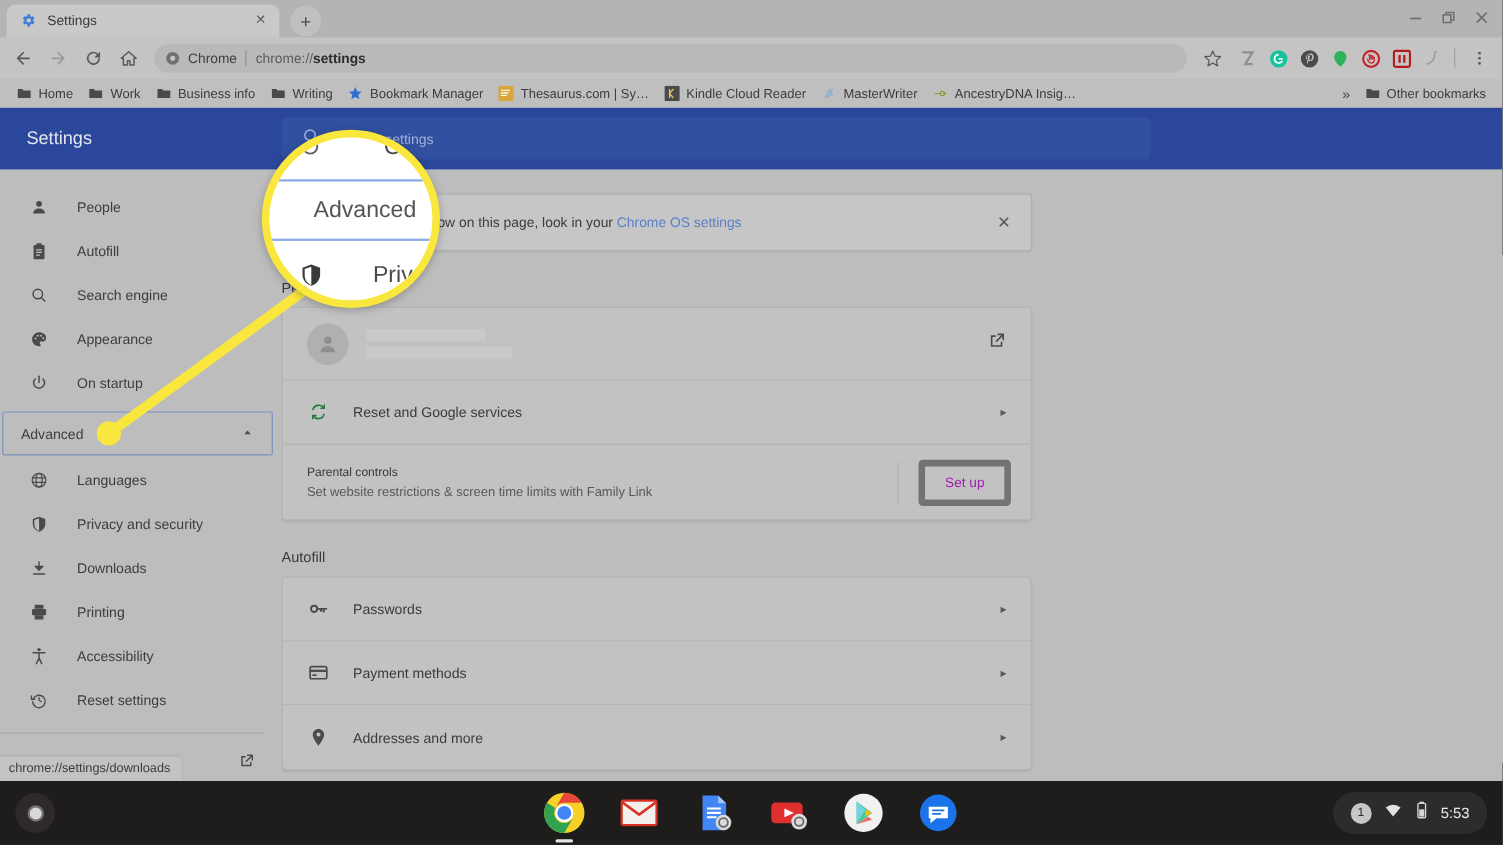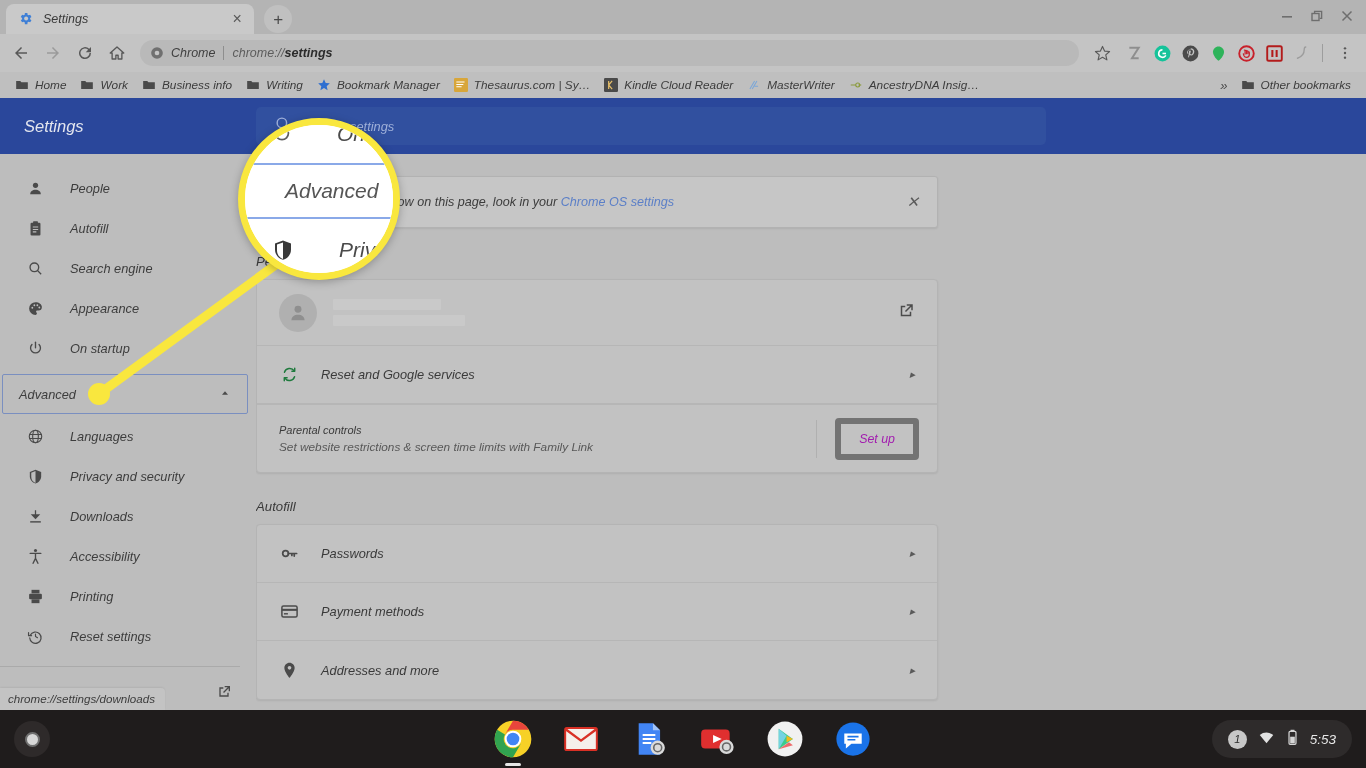--- a/index.html
+++ b/index.html
@@ -2,21 +2,21 @@
 <html><head>
 <meta charset="utf-8">
 <style>
   * { box-sizing: border-box; margin: 0; padding: 0; }
   html, body {
     width: 1366px; height: 768px;
     overflow: hidden;
     font-family: "Liberation Sans", sans-serif;
     background: #2b2b2b;
   }
-  #root { position: relative; width: 1366px; height: 768px; font-style: italic; }
+  #root { position: relative; width: 1366px; height: 768px; }
 
   
   .browser {
     position: absolute; left: 0; top: 0; width: 1366px; height: 710px;
     background: #bdbdbd;
     overflow: hidden;
   }
 
   
   .tabstrip {
@@ -291,21 +291,21 @@
     background: #ffffff;
     overflow: hidden;
     box-shadow: 0 2px 8px rgba(0,0,0,.25);
   }
   .mag-inner {
     position: absolute; left: 0; top: 0; width: 100%; height: 100%;
     background: #ffffff;
   }
   .mag-top {
     position: absolute; top: -14px; left: 0; width: 100%; height: 46px;
-    display: flex; align-items: center; padding-left: 26px; gap: 44px;
+    display: flex; align-items: center; padding-left: 26px; gap: 56px;
   }
   .mag-top .mi { width: 22px; height: 22px; color: #5f5f5f; display:flex;align-items:center;justify-content:center; }
   .mag-top .ml { font-size: 21px; color: #4a4a4a; }
   .mag-mid {
     position: absolute; top: 38px; left: 0; width: 100%; height: 56px;
     border-top: 2px solid #8aa9e8; border-bottom: 2px solid #8aa9e8;
     display: flex; align-items: center; padding-left: 40px;
   }
   .mag-mid .ml { font-size: 21px; color: #555; }
   .mag-bot {
@@ -651,35 +651,35 @@
                 <svg width="17" height="17" viewBox="0 0 24 24">
                     <path d="M12 3v9.2M12 14.6l-4.6-4.8h9.2z" stroke="currentColor" stroke-width="1.8" fill="currentColor"></path>
                     <path d="M4.5 19.6h15" stroke="currentColor" stroke-width="2"></path>
                   </svg>
               </span>
               <span>Downloads</span>
             </div>
             <div class="nav-item" style="padding-left:0">
               <span class="nav-ico">
                 <svg width="17" height="17" viewBox="0 0 24 24">
-                    <circle cx="12" cy="3.6" r="2.2" fill="currentColor"></circle>
-                    <path d="M4.5 7.6h15M12 7.6v7m0 0l-3.4 7m3.4-7l3.4 7" stroke="currentColor" stroke-width="1.9" stroke-linecap="round"></path>
-                  </svg>
-              </span>
-              <span>Accessibility</span>
-            </div>
-            <div class="nav-item" style="padding-left:0">
-              <span class="nav-ico">
-                <svg width="17" height="17" viewBox="0 0 24 24">
                     <rect x="6.4" y="2.6" width="11.2" height="5" fill="currentColor"></rect>
                     <rect x="3" y="8" width="18" height="8" rx="1.6" fill="currentColor"></rect>
                     <rect x="6.4" y="16" width="11.2" height="5.4" fill="currentColor"></rect>
                   </svg>
               </span>
               <span>Printing</span>
+            </div>
+            <div class="nav-item" style="padding-left:0">
+              <span class="nav-ico">
+                <svg width="17" height="17" viewBox="0 0 24 24">
+                    <circle cx="12" cy="3.6" r="2.2" fill="currentColor"></circle>
+                    <path d="M4.5 7.6h15M12 7.6v7m0 0l-3.4 7m3.4-7l3.4 7" stroke="currentColor" stroke-width="1.9" stroke-linecap="round"></path>
+                  </svg>
+              </span>
+              <span>Accessibility</span>
             </div>
             <div class="nav-item" style="padding-left:0">
               <span class="nav-ico">
                 <svg width="17" height="17" viewBox="0 0 24 24">
                     <path d="M4.6 10.4A8 8 0 113.9 14" fill="none" stroke="currentColor" stroke-width="1.7" stroke-linecap="round"></path>
                     <path d="M2.2 6.6v4.2h4.2" fill="none" stroke="currentColor" stroke-width="1.7" stroke-linecap="round" stroke-linejoin="round"></path>
                     <path d="M12 8.4V12l2.8 1.8" fill="none" stroke="currentColor" stroke-width="1.6" stroke-linecap="round"></path>
                   </svg>
               </span>
               <span>Reset settings</span>

